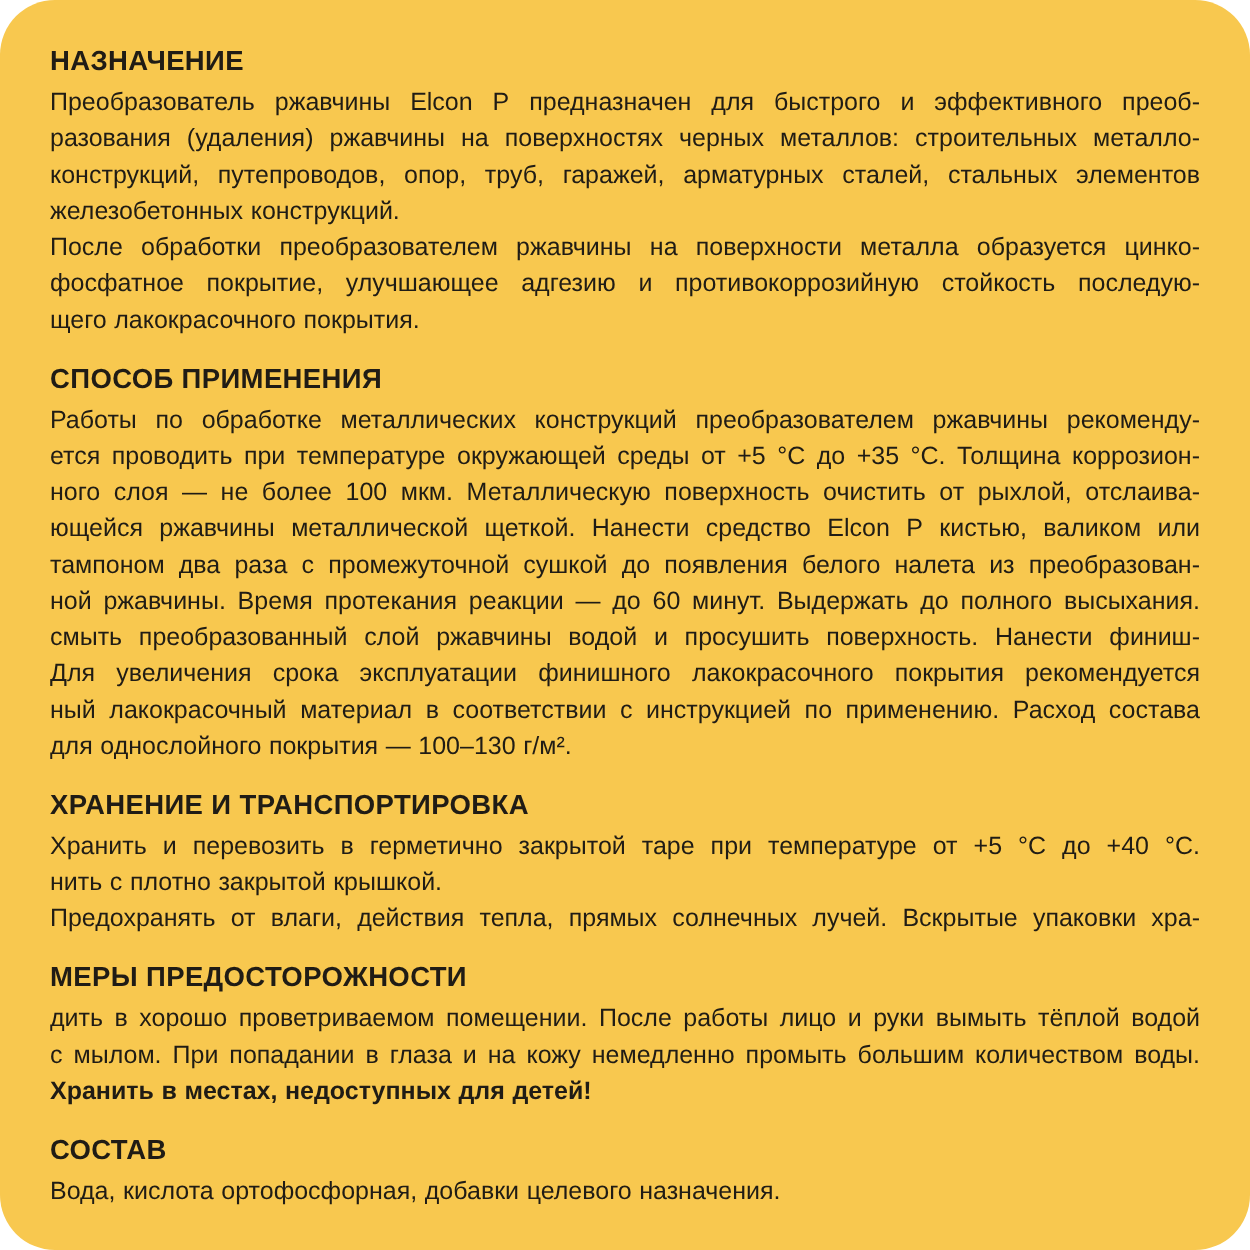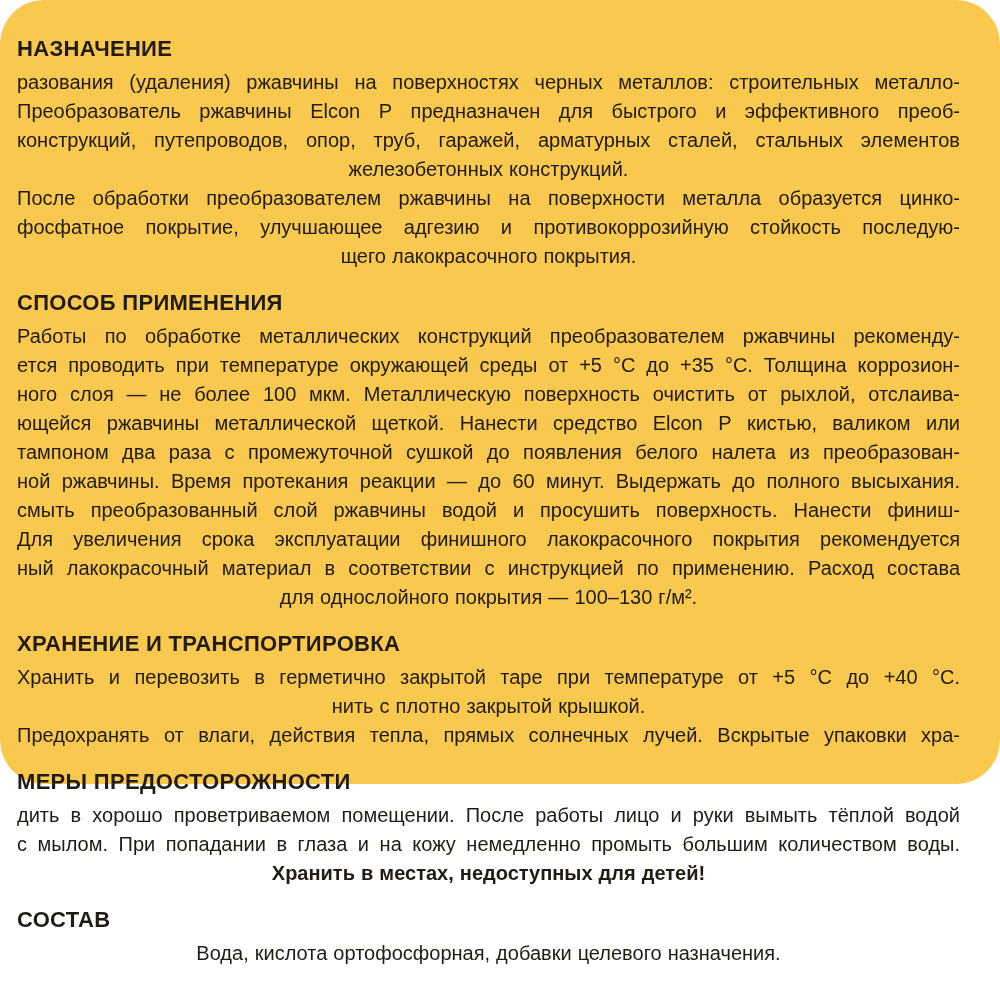--- a/index.html
+++ b/index.html
@@ -2,60 +2,60 @@
 <html lang="ru"><head>
 <meta charset="utf-8">
 <style>
   html,body{margin:0;padding:0;background:#ffffff;}
   body{
     width:1000px;height:1000px;overflow:hidden;
     font-family:"Liberation Sans","DejaVu Sans",sans-serif;
   }
   .label-card{
     box-sizing:border-box;
-    width:1000px;height:784px;
+    width:1000px;height:1000px;
     background:#F8C84F;
     border-radius:44px;
-    padding:34px 40px 20px 17px;
+    padding:34px 40px 20px 40px;
     color:#201c15;
   }
   .sec{margin:0 0 0 0;}
   .sec + .sec{margin-top:17px;}
   .sec h2{
     margin:0 0 4px 0;
     font-size:22px;
     line-height:30px;
     font-weight:bold;
     letter-spacing:0.3px;
     color:#201c15;
   }
   .para{margin:0;}
   .line{
     font-size:20px;
     line-height:29px;
-    text-align:center;
+    text-align:left;
     white-space:normal;
     word-spacing:0.5px;
   }
   .line.fill{
     text-align:justify;
     text-align-last:justify;
     -moz-text-align-last:justify;
   }
   .line.bold{font-weight:bold;}
 </style>
 </head>
 <body>
 
 <div class="label-card">
     <section class="sec">
       <h2>НАЗНАЧЕНИЕ</h2>
       <div class="para">
+        <div class="line fill">Преобразователь ржавчины Elcon Р предназначен для быстрого и эффективного преоб-</div>
         <div class="line fill">разования (удаления) ржавчины на поверхностях черных металлов: строительных металло-</div>
-        <div class="line fill">Преобразователь ржавчины Elcon Р предназначен для быстрого и эффективного преоб-</div>
         <div class="line fill">конструкций, путепроводов, опор, труб, гаражей, арматурных сталей, стальных элементов</div>
         <div class="line">железобетонных конструкций.</div>
       </div>
       <div class="para">
         <div class="line fill">После обработки преобразователем ржавчины на поверхности металла образуется цинко-</div>
         <div class="line fill">фосфатное покрытие, улучшающее адгезию и противокоррозийную стойкость последую-</div>
         <div class="line">щего лакокрасочного покрытия.</div>
       </div>
     </section>
     <section class="sec">

